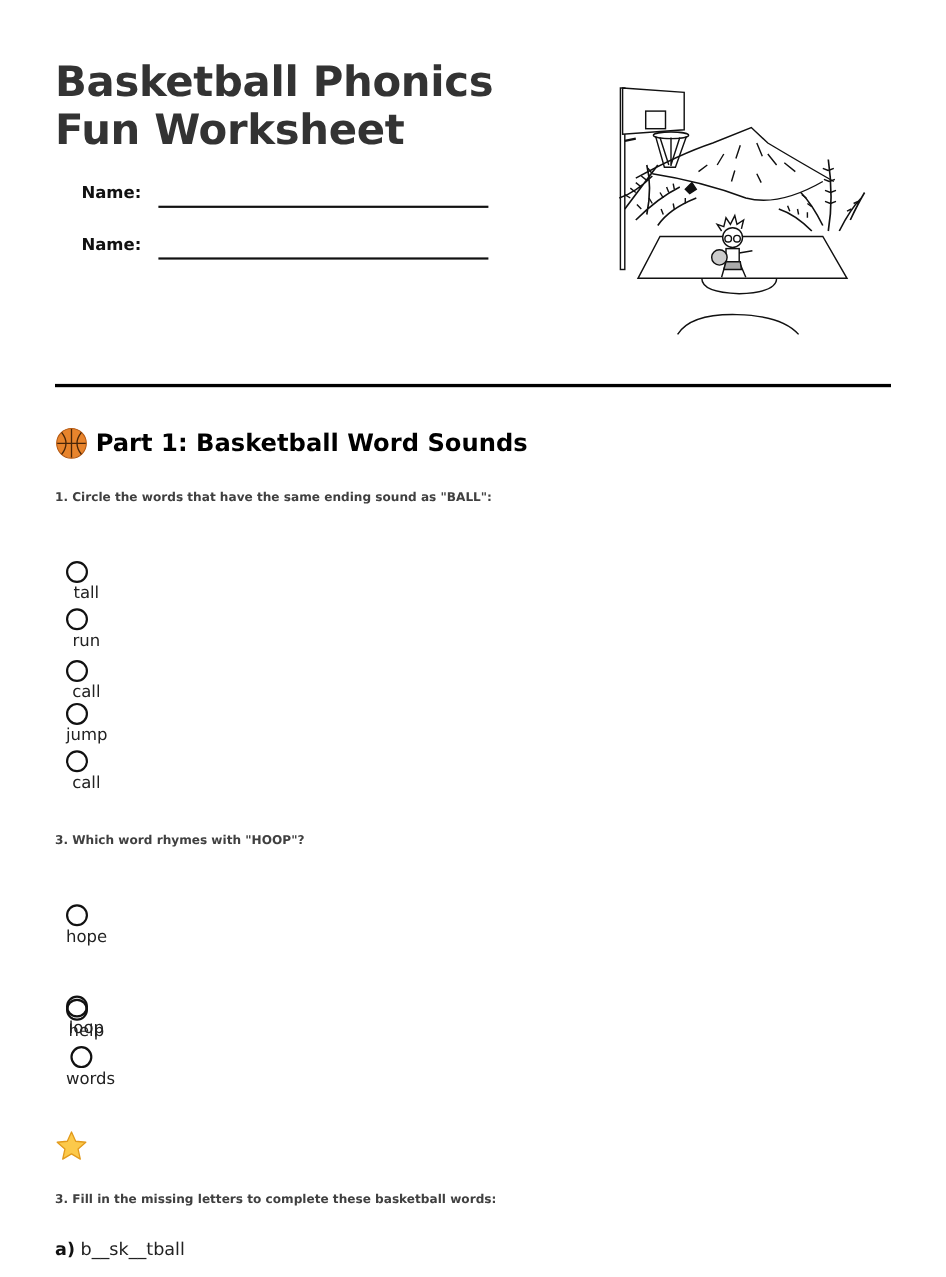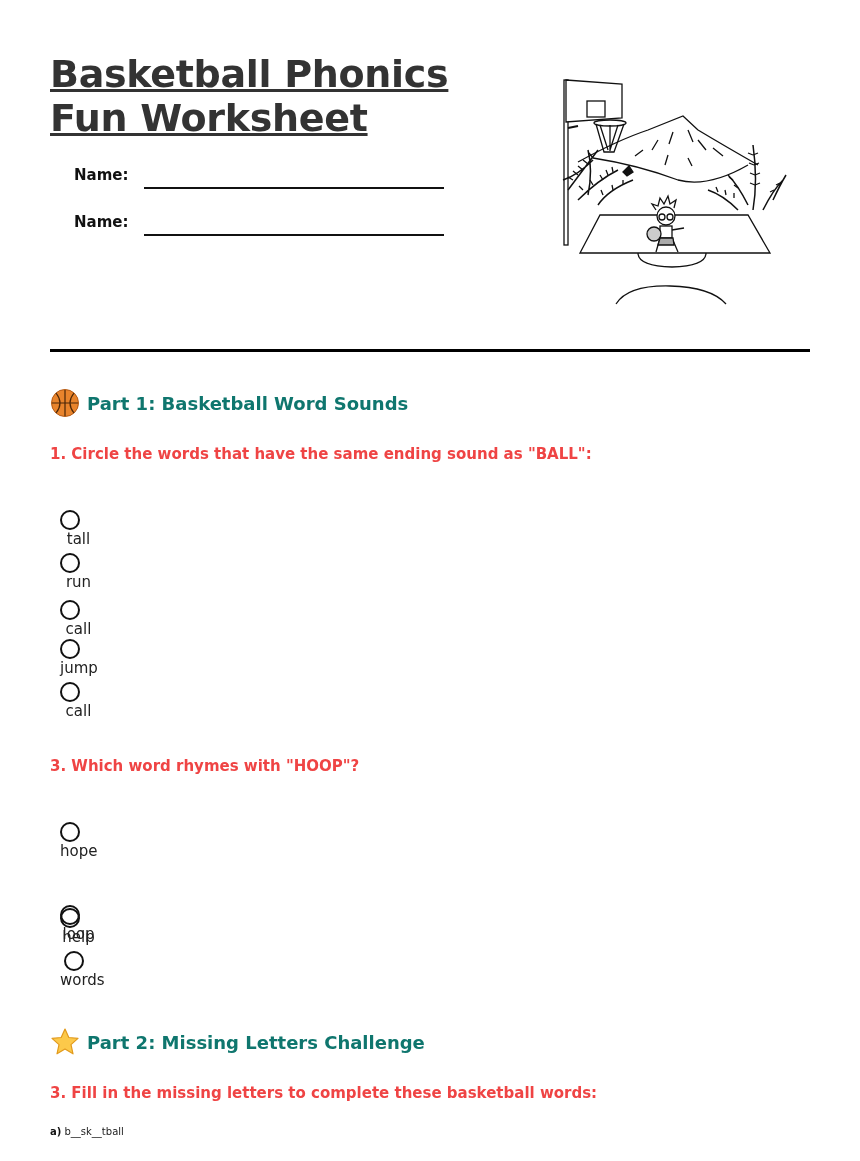--- a/index.html
+++ b/index.html
@@ -1,27 +1,27 @@
 <!DOCTYPE html>
 <html><head>
 <meta charset="utf-8">
 <style>
   html, body { margin: 0; padding: 0; background: #ffffff; }
   body { width: 860px; height: 1161px; overflow: hidden; position: relative; font-family: "DejaVu Sans", sans-serif; color: #222; }
-  .title { position: absolute; left: 50px; top: 52px; margin: 0; font-size: 38px; line-height: 44px; font-weight: bold; color: #333; width: 470px; letter-spacing: -0.3px; text-decoration: underline; }
+  .title { position: absolute; left: 50px; top: 52px; margin: 0; font-size: 38px; line-height: 44px; font-weight: bold; color: #333; width: 470px; letter-spacing: -0.3px; }
   .field { position: absolute; left: 50px; font-size: 15px; font-weight: bold; color: #111; margin-left: 24px; }
   .field .line { position: absolute; left: 70px; width: 300px; height: 0; border-bottom: 2px solid #111; }
   .illus { position: absolute; left: 548px; top: 70px; width: 250px; height: 240px; }
   .divider { position: absolute; left: 50px; top: 349px; width: 760px; height: 3px; background: #000; }
-  .section-title { position: absolute; left: 50px; margin: 0; font-size: 18px; font-weight: bold; color: #0f766e; display: flex; align-items: center; }
+  .section-title { position: absolute; left: 50px; margin: 0; font-size: 22px; font-weight: bold; color: #000000; display: flex; align-items: center; }
   .section-title .emoji { width: 30px; height: 30px; margin-right: 7px; display: inline-block; }
-  .question { position: absolute; left: 50px; font-size: 15px; font-weight: bold; color: #ef4444; }
+  .question { position: absolute; left: 50px; font-size: 11px; font-weight: bold; color: #404040; }
   .option { position: absolute; left: 60px; display: flex; align-items: center; font-size: 15px; color: #222; flex-direction: column; }
   .option .radio { width: 20px; height: 20px; border: 2px solid #111; border-radius: 50%; box-sizing: border-box; margin-right: 17px; }
-  .fill { position: absolute; left: 50px; top: 1126px; font-size: 10px; color: #222; text-align: right; }
+  .fill { position: absolute; left: 50px; top: 1126px; font-size: 16px; color: #222; text-align: right; }
   .fill b { color: #111; }
 </style>
 </head>
 <body>
 
 <h1 class="title">Basketball Phonics Fun Worksheet</h1>
 
 <div class="field" style="top:166px">
   <span>Name:</span>
   <div class="line" style="top:21px"></div>
@@ -115,21 +115,20 @@
   </div>
 <div class="option" style="top:951px">
     <span class="radio"></span>
     <span>words</span>
   </div>
 
 <h2 class="section-title" style="top:1027px">
   <svg class="emoji" viewBox="0 0 30 30">
     <path d="M15 2 L18.8 10.5 L28 11.4 L21 17.6 L23 26.8 L15 22 L7 26.8 L9 17.6 L2 11.4 L11.2 10.5 Z" fill="#fcc94a" stroke="#e29a1c" stroke-width="1.2" stroke-linejoin="round"></path>
   </svg>
-  <span>Part 2: Missing Letters Challenge</span>
 </h2>
 
 <div class="question" style="top:1084px">3. Fill in the missing letters to complete these basketball words:</div>
 
 <div class="fill">
   <b>a)</b>
   <span>b__sk__tball</span>
 </div>
 
 </body></html>

